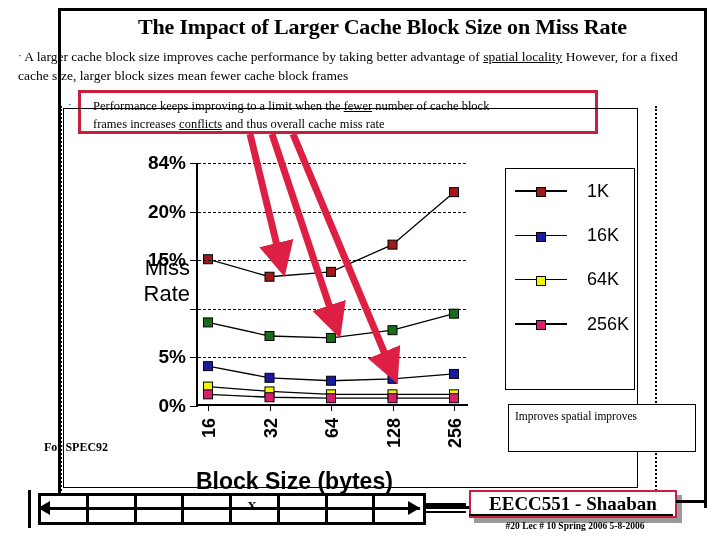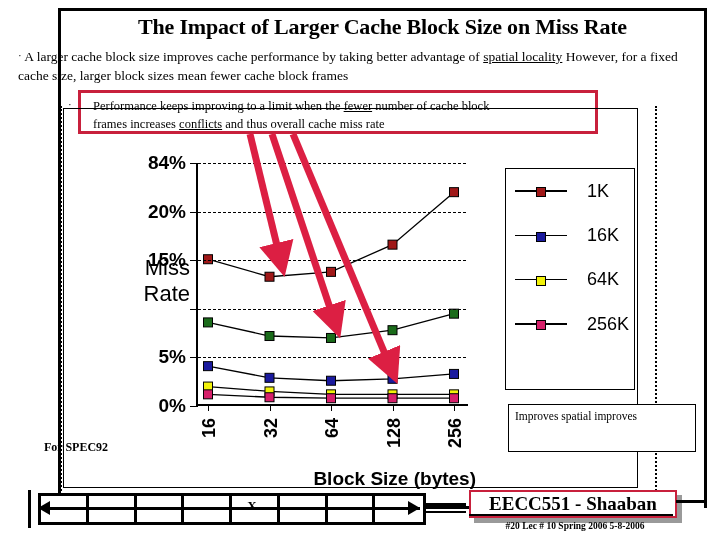--- a/index.html
+++ b/index.html
@@ -81,23 +81,23 @@
   .xlabel-rot{
     position:absolute;
     font-family:"Liberation Sans", sans-serif;
     font-weight:bold;font-size:18px;color:#000;
     writing-mode:vertical-rl;
     transform:rotate(180deg);
     transform-origin:center;
     white-space:nowrap;
   }
   .xaxis-title{
-    position:absolute;left:196px;top:468px;width:280px;text-align:right;
-    font-family:"Liberation Sans", sans-serif;
-    font-weight:bold;font-size:19px;color:#000;
+    position:absolute;left:196px;top:468px;width:280px;text-align:left;
+    font-family:"Liberation Sans", sans-serif;
+    font-weight:bold;font-size:23px;color:#000;
   }
 
   
   .legend{
     position:absolute;left:505px;top:168px;width:130px;height:222px;
     border:1px solid #000;background:#fff;box-sizing:border-box;
   }
   .legend .row{
     position:relative;height:44.4px;display:flex;align-items:center;
   }

